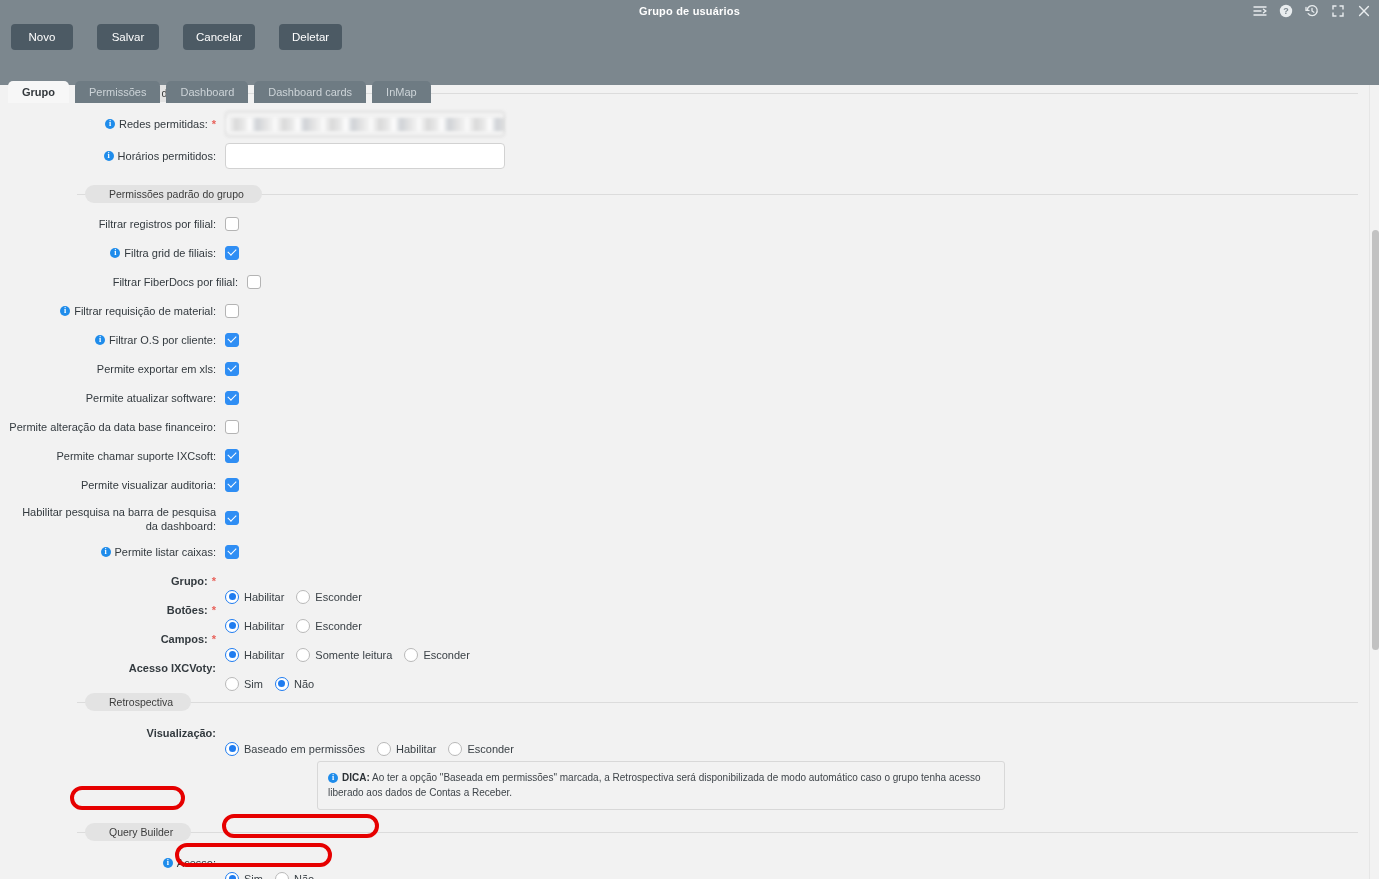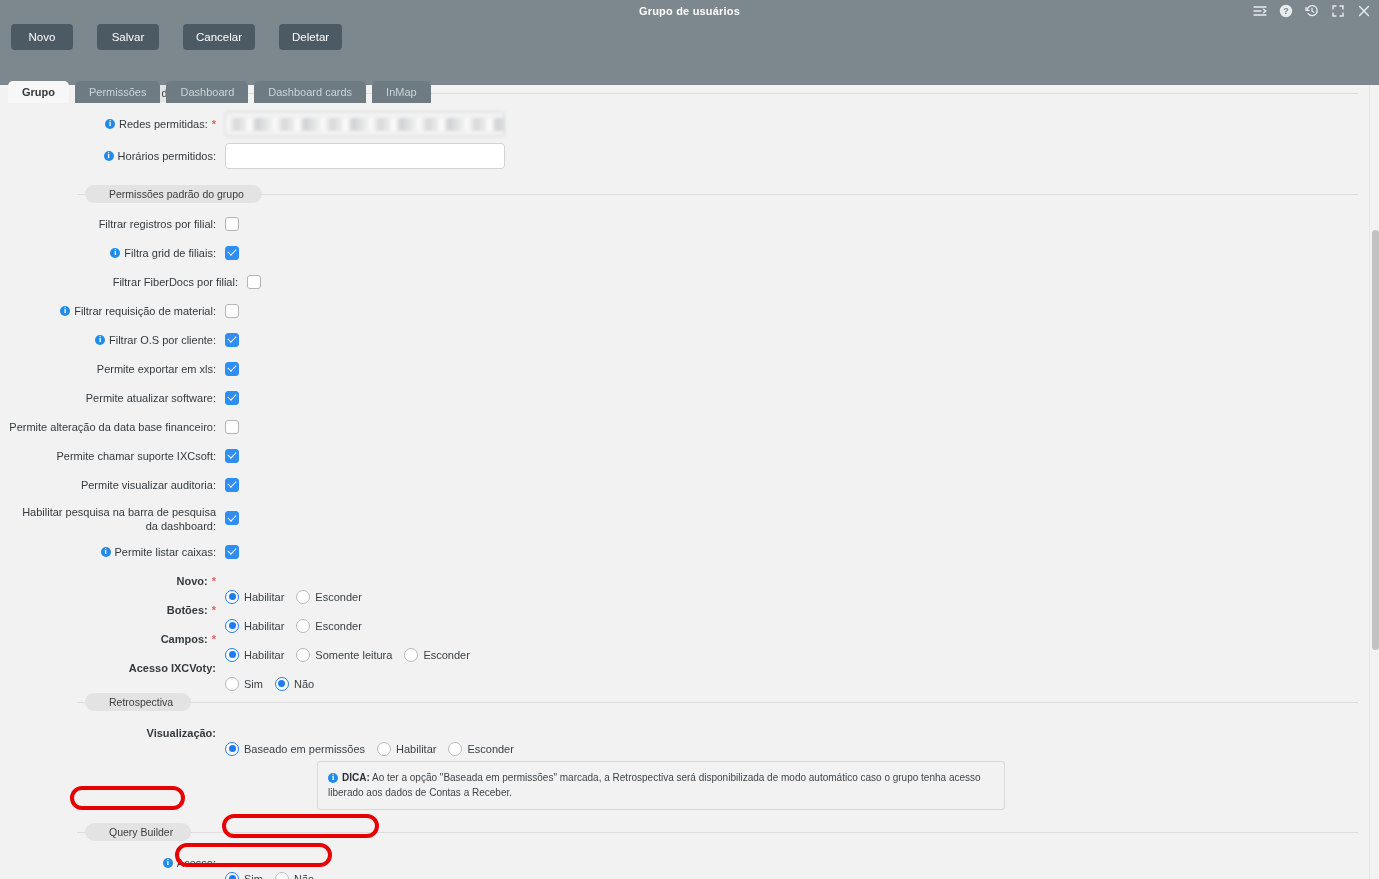--- a/index.html
+++ b/index.html
@@ -414,21 +414,21 @@
         </div>
         <div class="row" style="height: 29px;">
           <div class="lbl">
             <span class="infoicon">i</span>
             <span class="txt">Permite listar caixas:</span>
           </div>
           <span class="cbx checked"></span>
         </div>
         <div class="row" style="height: 29px;">
           <div class="lbl" style="font-weight: bold;">
-            <span class="txt">Novo:</span>
+            <span class="txt">Grupo:</span>
             <span class="req">*</span>
           </div>
           <div class="radiogroup">
             <label class="radio-opt">
               <span class="rad on"></span>
               <span class="rlabel">Habilitar</span>
             </label>
             <label class="radio-opt">
               <span class="rad"></span>
               <span class="rlabel">Esconder</span>

